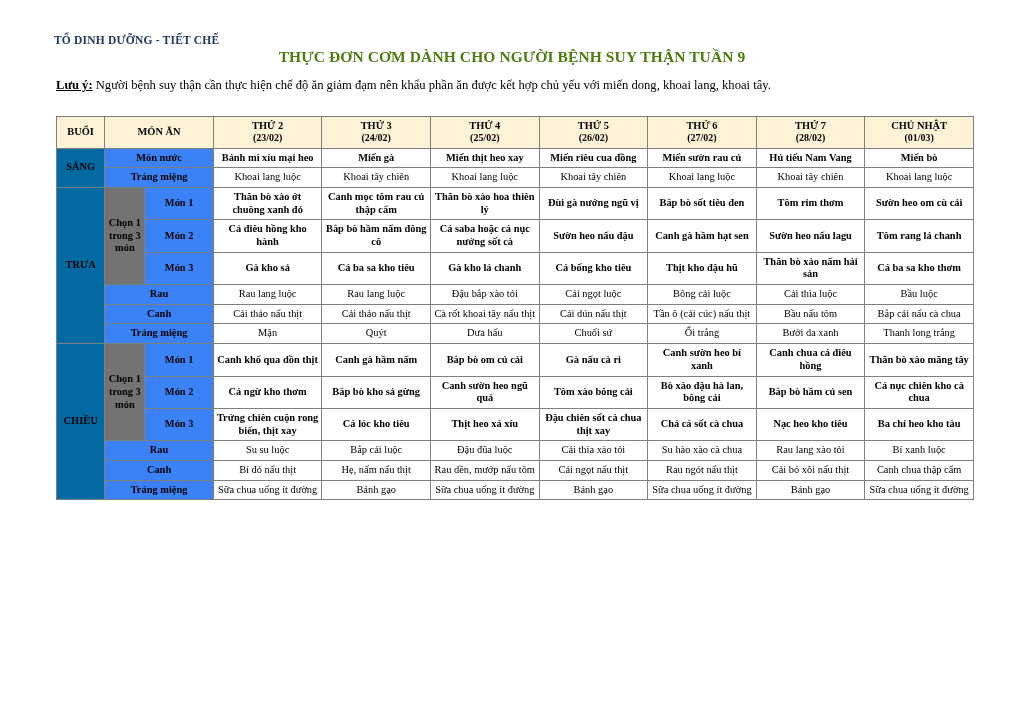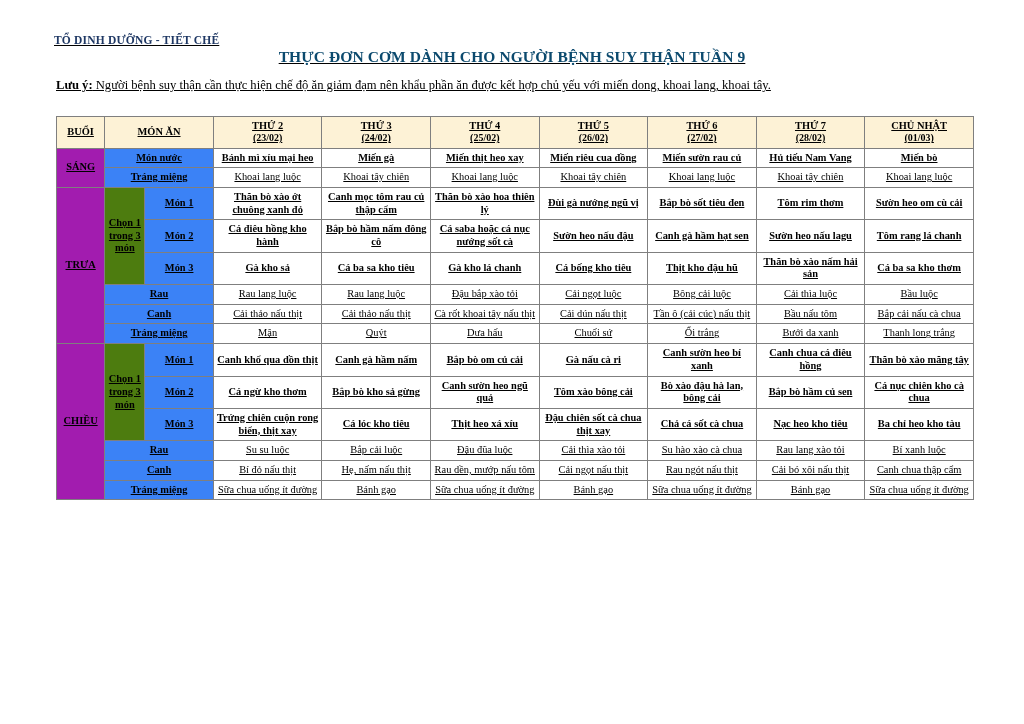--- a/index.html
+++ b/index.html
@@ -10,35 +10,34 @@
     background: #ffffff;
     font-family: "Liberation Serif", serif;
     color: #000000;
     overflow: hidden;
   }
   .page {
     position: relative;
     width: 1024px;
     height: 724px;
     padding: 28px 52px 0 52px;
-    text-decoration: underline;
   }
   .dept {
     font-family: "Liberation Serif", serif;
     font-weight: bold;
     font-size: 11.5px;
     color: #1f3864;
     letter-spacing: .2px;
     margin: 6px 0 0 2px;
   }
   .title {
     text-align: center;
     font-weight: bold;
     font-size: 15.5px;
-    color: #0c4a6e;
+    color: #4d7c0f;
     margin: 2px 0 0 0;
     letter-spacing: .1px;
   }
   .note {
     font-size: 12.6px;
     margin: 12px 0 0 4px;
     line-height: 1.25;
   }
   .note .lbl {
     font-weight: bold;
@@ -60,27 +59,27 @@
   }
   thead th {
     background: #fdf2d6;
     font-weight: bold;
     font-size: 11px;
     padding: 4px 2px;
     height: 30px;
   }
   thead th .sub { font-weight: bold; font-size: 10px; display: block; }
   .sess {
-    background: #a21caf;
+    background: #0369a1;
     font-weight: bold;
     font-size: 11.6px;
     width: 48px;
   }
   .choose {
-    background: #4d7c0f;
+    background: #737373;
     font-weight: bold;
     font-size: 10.3px;
     width: 40px;
     line-height: 1.3;
   }
   .rowlbl {
     background: #3b82f6;
     font-weight: bold;
     font-size: 10.4px;
     width: 68px;

